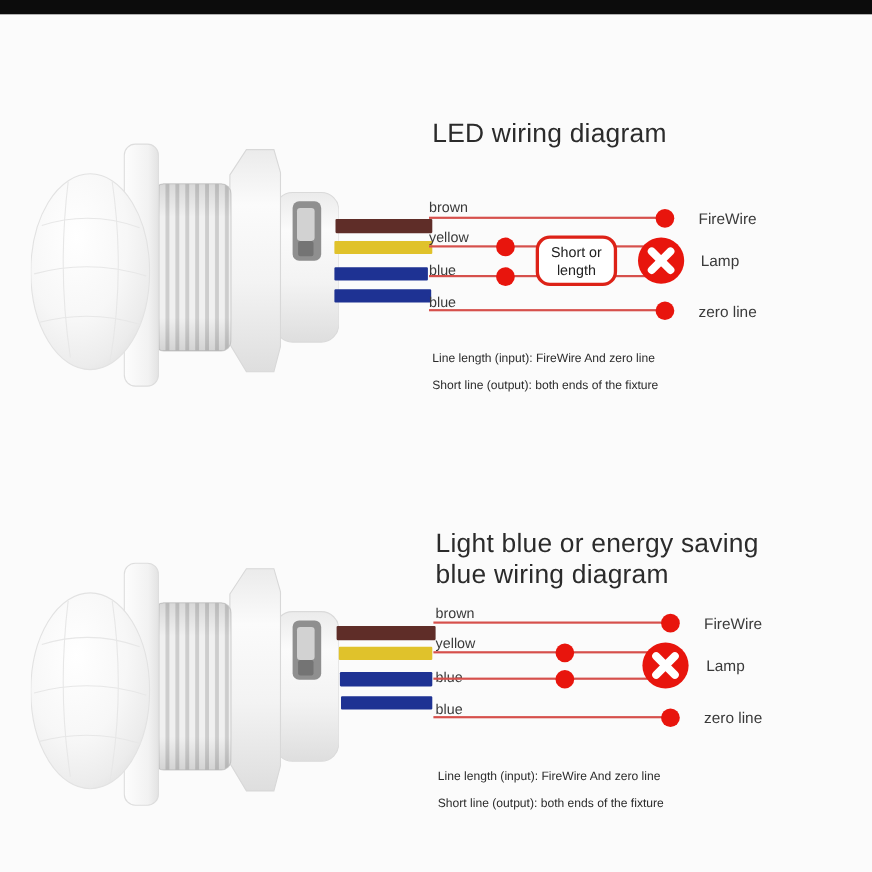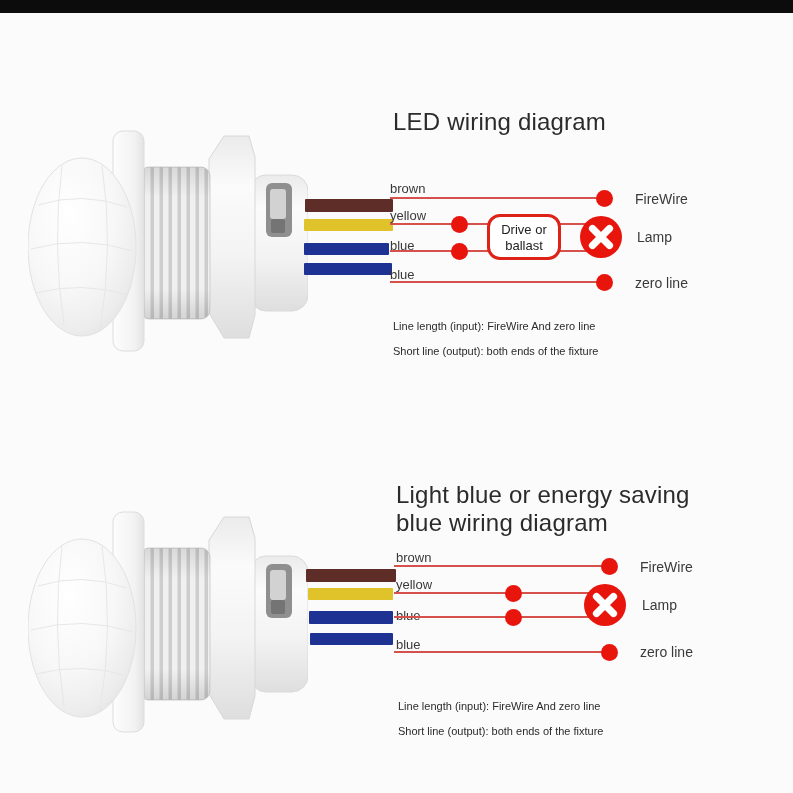--- a/index.html
+++ b/index.html
@@ -120,22 +120,22 @@
 
     <span class="wlabel" style="left:390px;top:208px">yellow</span>
     <div class="wline" style="left:390px;top:223px;width:198px"></div>
     <div class="dot" style="left:451px;top:216px"></div>
 
     <span class="wlabel" style="left:390px;top:238px">blue</span>
     <div class="wline" style="left:390px;top:250px;width:198px"></div>
     <div class="dot" style="left:451px;top:243px"></div>
 
     <div class="dbox" style="left:487px;top:214px;width:74px;height:46px">
-      <div>Drive or</div>
-      <div>ballast</div>
+      <div>Short or</div>
+      <div>length</div>
     </div>
 
     <svg class="lamp" style="left:579px;top:215px" viewBox="0 0 44 44">
       <circle cx="22" cy="22" r="21" fill="#e8150d"></circle>
       <path d="M13.5 13.5 L30.5 30.5 M30.5 13.5 L13.5 30.5" stroke="#ffffff" stroke-width="7.2" stroke-linecap="round" fill="none"></path>
     </svg>
     <span class="term" style="left:637px;top:229px">Lamp</span>
 
     <span class="wlabel" style="left:390px;top:267px">blue</span>
     <div class="wline" style="left:390px;top:281px;width:215px"></div>

